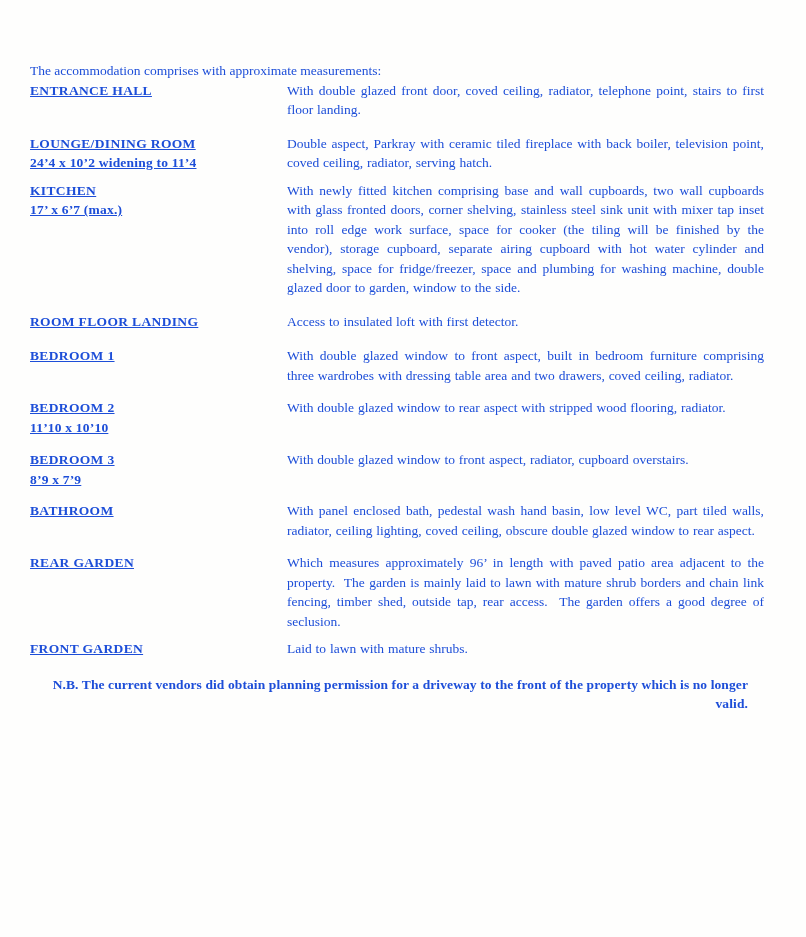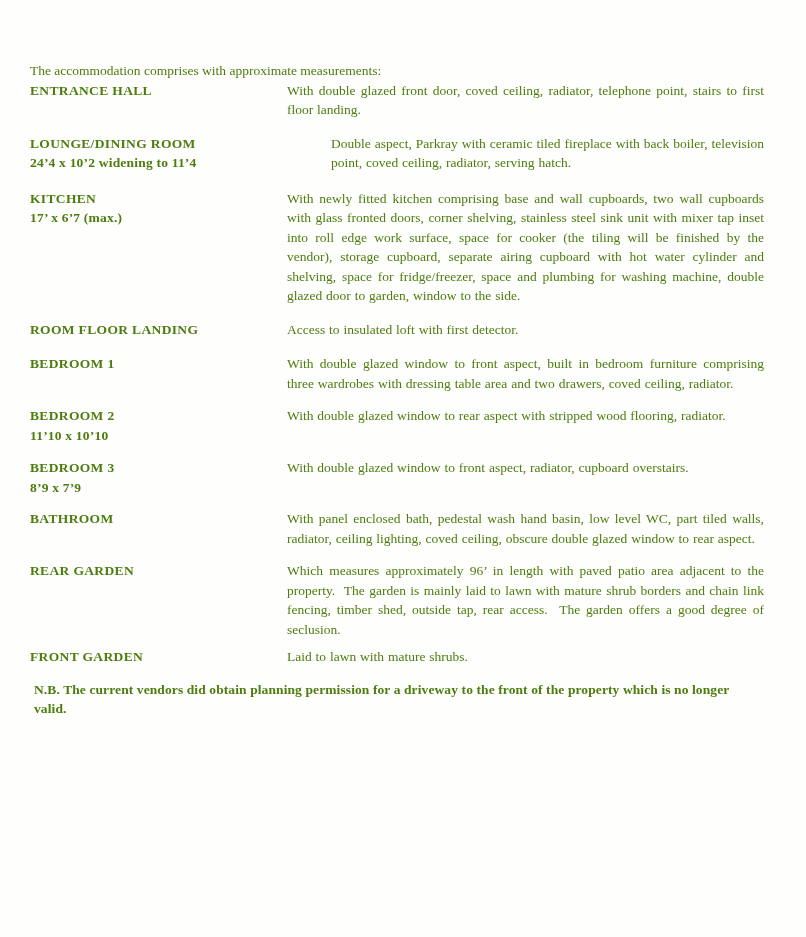--- a/index.html
+++ b/index.html
@@ -6,73 +6,75 @@
     margin: 0;
     padding: 0;
     background: #ffffff;
   }
   .page {
     position: relative;
     width: 806px;
     height: 937px;
     box-sizing: border-box;
     background: #fefefd;
-    color: #4d7c0f;
+    color: #1d4ed8;
     font-family: "Liberation Serif", serif;
     font-size: 13.5px;
     line-height: 19.5px;
     padding: 61px 42px 0 30px;
     overflow: hidden;
   }
   .intro {
     margin: 0;
   }
   .row {
     display: flex;
     align-items: flex-start;
     margin-bottom: 14px;
   }
   .left {
     flex: none;
     width: 257px;
     padding-right: 12px;
     box-sizing: border-box;
+    text-decoration: underline;
   }
   .heading {
     font-weight: bold;
     letter-spacing: 0.35px;
   }
   .dims {
     font-weight: bold;
     letter-spacing: 0.2px;
   }
   .right {
     flex: 1;
     min-width: 0;
   }
   .desc {
     margin: 0;
     text-align: justify;
     white-space: pre-wrap;
     word-spacing: 0.5px;
   }
-  .row-lounge   { margin-bottom: 16px; gap: 44px; }
+  .row-lounge   { margin-bottom: 8px; }
   .row-kitchen  { margin-bottom: 14px; }
   .row-ffl      { margin-bottom: 15px; }
   .row-b1       { margin-bottom: 13px; }
   .row-b2       { margin-bottom: 13px; }
   .row-b3       { margin-bottom: 12px; }
   .row-bath     { margin-bottom: 13px; }
   .row-outside  { margin-bottom: 0; }
   .row-rear     { margin-bottom: 8px; }
   .row-front    { margin-bottom: 13px; }
   .nb {
-    margin: 4px;
+    margin: 16px;
     font-weight: bold;
     letter-spacing: 0.1px;
+    text-align: right;
   }
 </style>
 </head>
 <body>
 
 <div class="page">
 
   <p class="intro">The accommodation comprises with approximate measurements:</p>
 
   <div class="row row-entrance">

